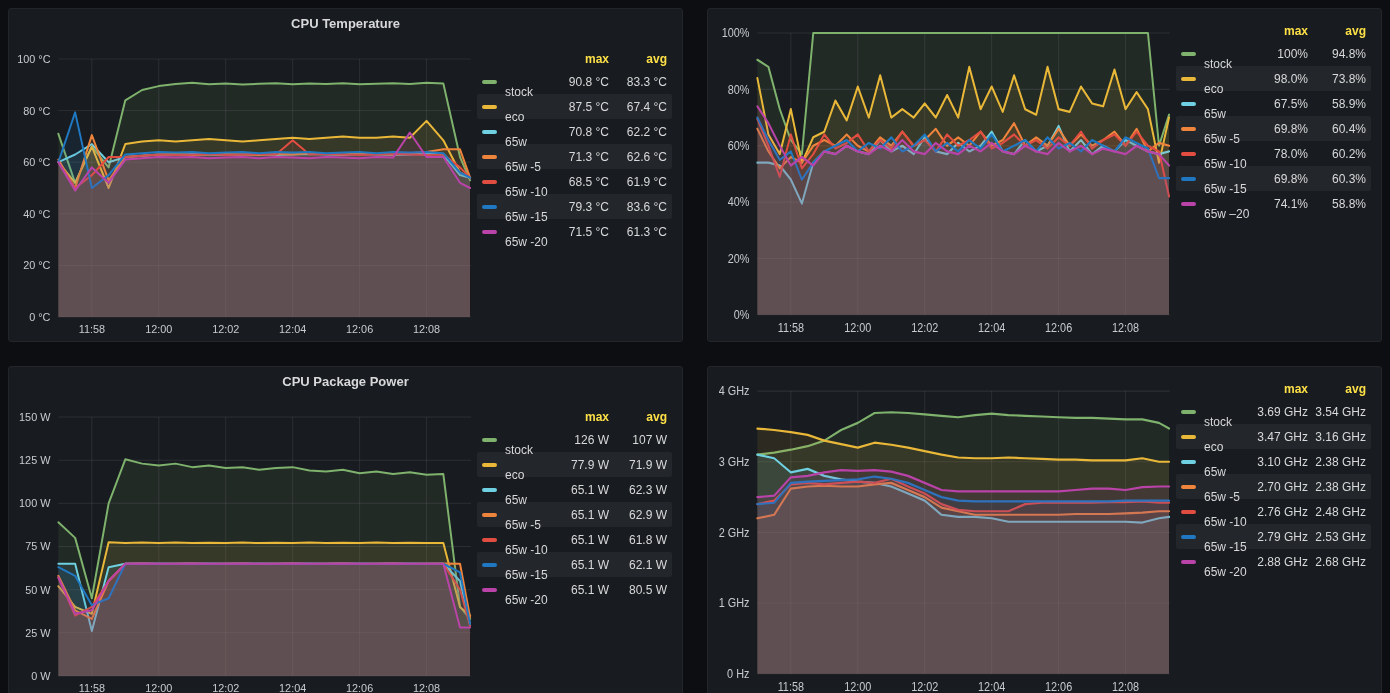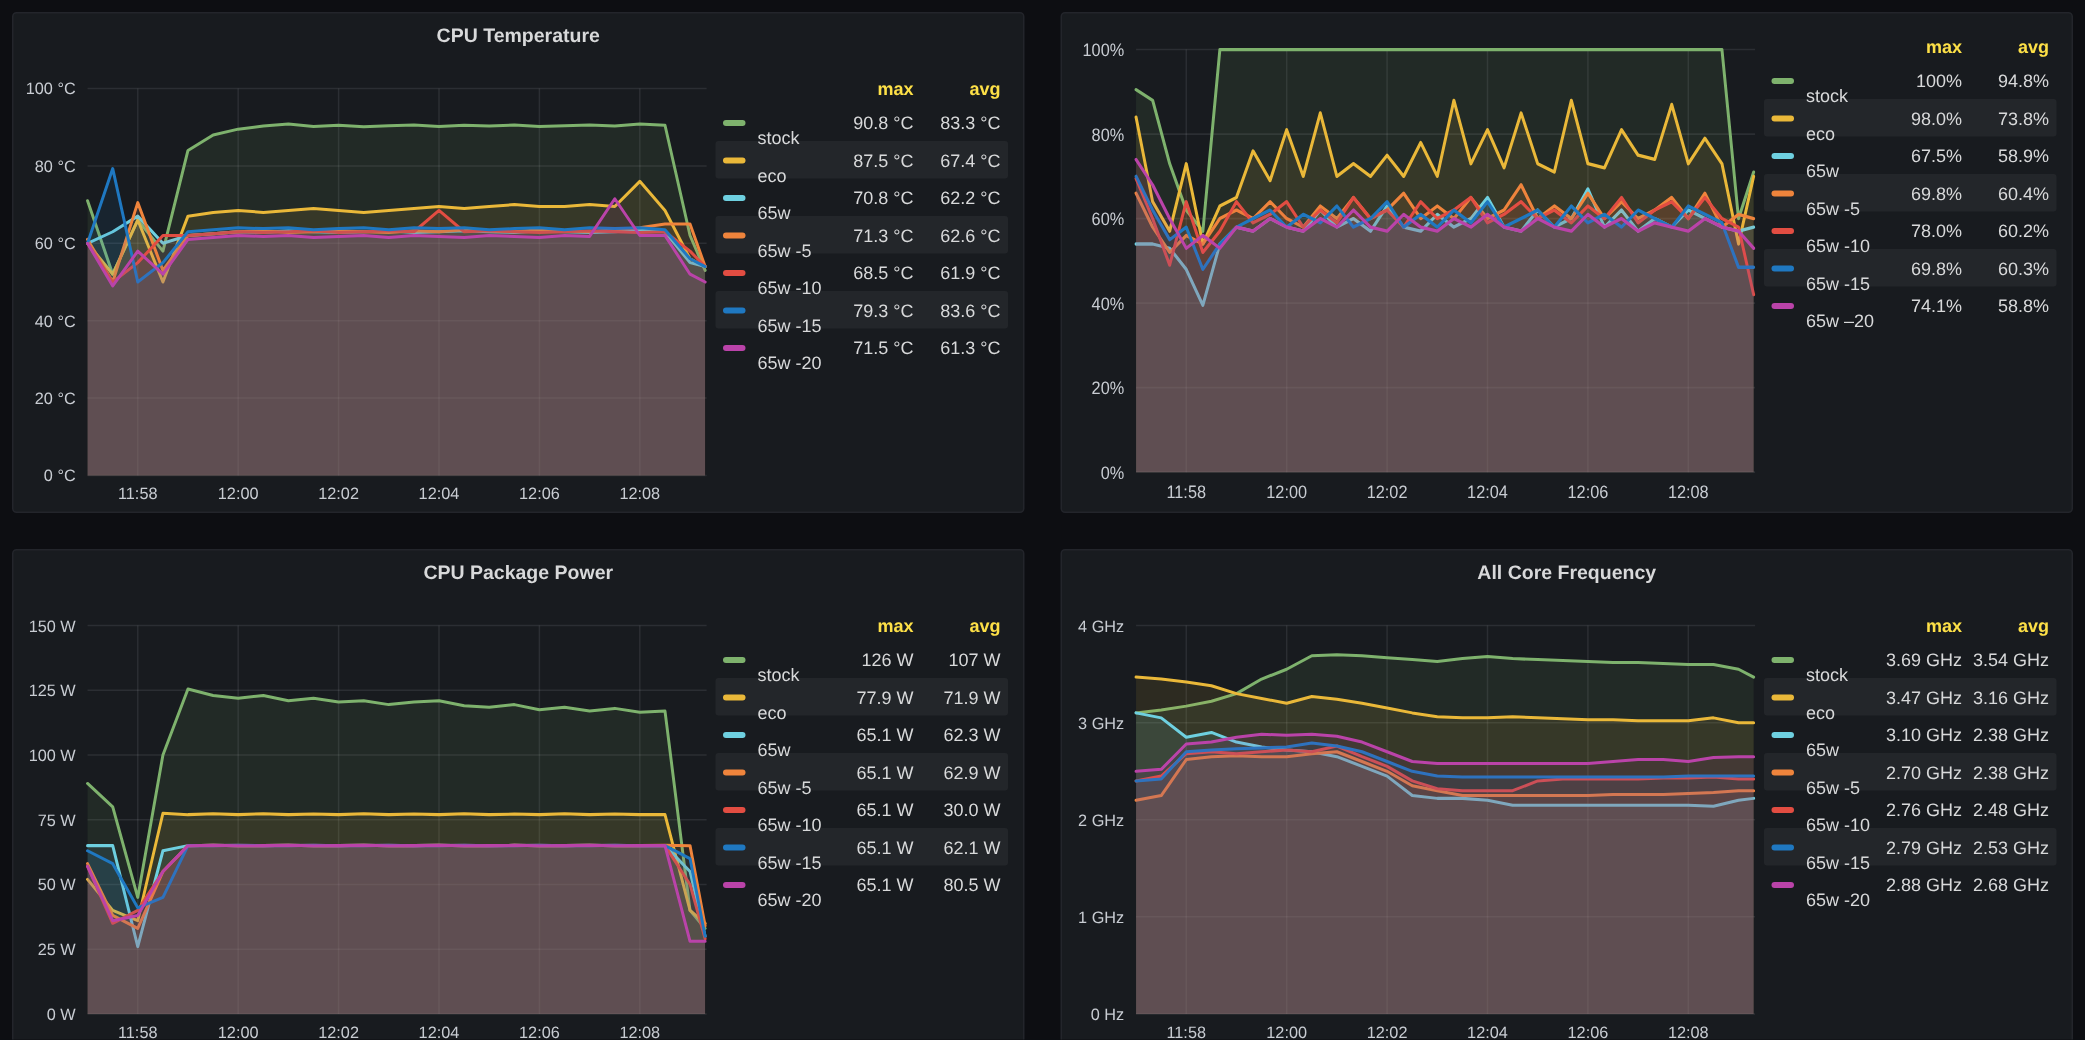--- a/index.html
+++ b/index.html
@@ -332,40 +332,39 @@
           <div class="lg-row striped">
             <span class="lg-swatch" style="background: rgb(239, 132, 60);"></span>
             <span class="lg-name">65w -5</span>
             <span class="lg-val">65.1 W</span>
             <span class="lg-val">62.9 W</span>
           </div>
           <div class="lg-row">
             <span class="lg-swatch" style="background: rgb(226, 77, 66);"></span>
             <span class="lg-name">65w -10</span>
             <span class="lg-val">65.1 W</span>
-            <span class="lg-val">30.0 W</span>
+            <span class="lg-val">61.8 W</span>
           </div>
           <div class="lg-row striped">
             <span class="lg-swatch" style="background: rgb(31, 120, 193);"></span>
             <span class="lg-name">65w -15</span>
             <span class="lg-val">65.1 W</span>
             <span class="lg-val">62.1 W</span>
           </div>
           <div class="lg-row">
             <span class="lg-swatch" style="background: rgb(186, 67, 169);"></span>
             <span class="lg-name">65w -20</span>
             <span class="lg-val">65.1 W</span>
             <span class="lg-val">80.5 W</span>
           </div>
         </aside>
     </div>
   </section>
 
   <section class="panel">
-    <header class="panel-title">All Core Frequency</header>
     <div class="panel-body">
       <svg class="plot" preserveAspectRatio="none" viewBox="0 0 474 304">
           <g>
             <line x1="50" x2="468" y1="280.0" y2="280.0" class="grid"></line>
             <text x="42" y="284.0" text-anchor="end">0 Hz</text>
             <line x1="50" x2="468" y1="215.5" y2="215.5" class="grid"></line>
             <text x="42" y="219.5" text-anchor="end">1 GHz</text>
             <line x1="50" x2="468" y1="151.0" y2="151.0" class="grid"></line>
             <text x="42" y="155.0" text-anchor="end">2 GHz</text>
             <line x1="50" x2="468" y1="86.5" y2="86.5" class="grid"></line>

